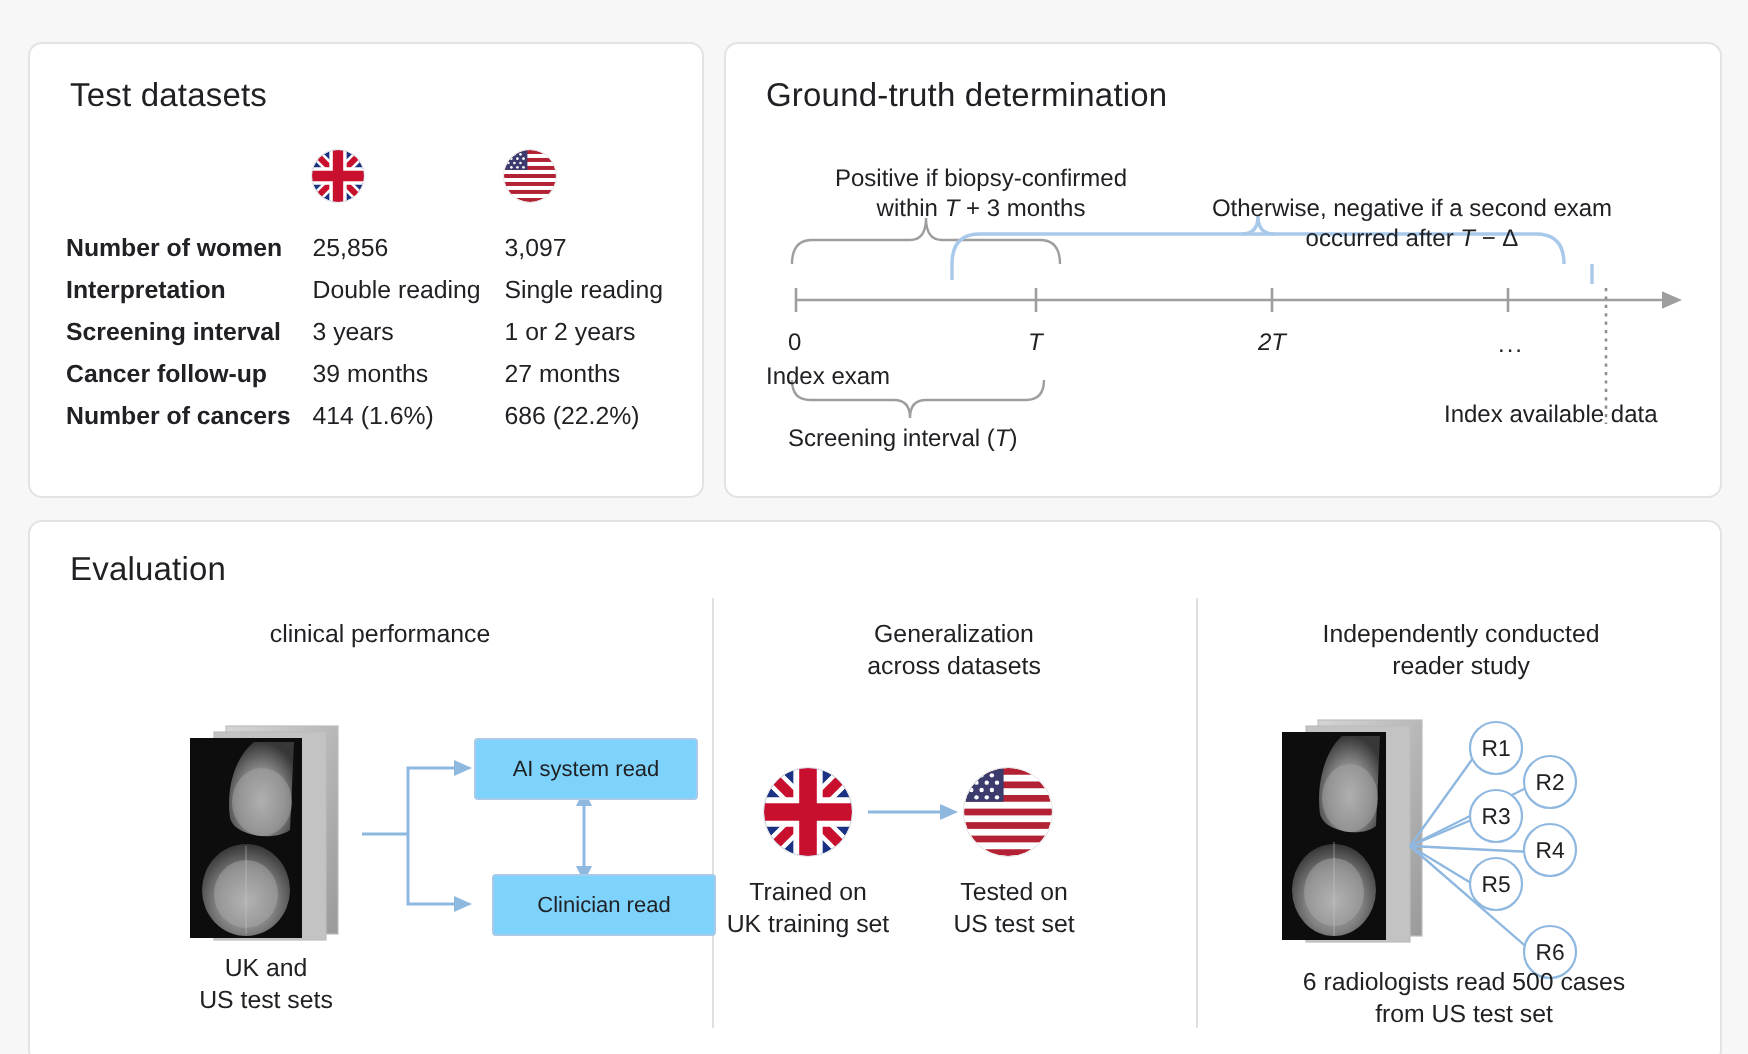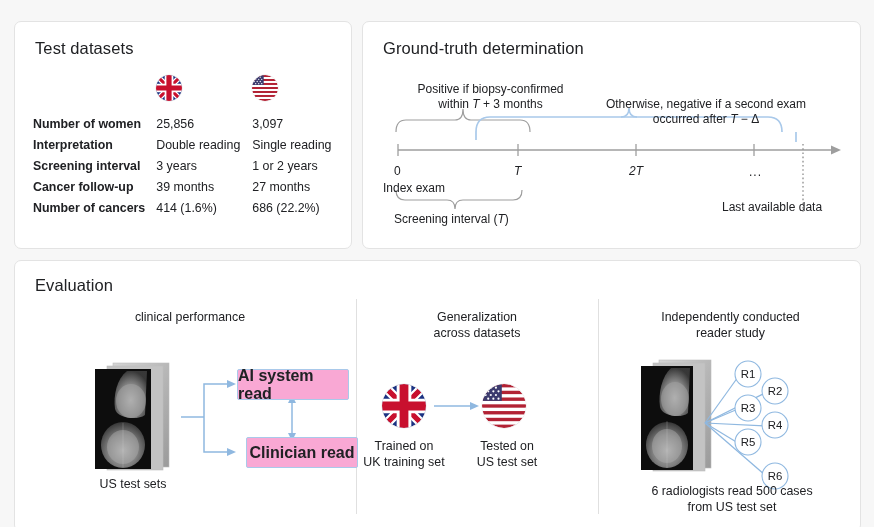--- a/index.html
+++ b/index.html
@@ -99,29 +99,28 @@
     color: #202124;
   }
   .vdiv {
     position: absolute;
     width: 1px;
     background: #e0e0e0;
   }
   .ebox {
     position: absolute;
     border: 1px solid #a9c9ea;
-    background: #f9a8d4;
+    background: #7dd3fc;
     border-radius: 2px;
-    font-size: 16px;
+    font-size: 11px;
     color: #202124;
     display: flex;
     align-items: center;
     justify-content: center;
     box-sizing: border-box;
-    font-weight: bold;
   }
   .mammo-stack {
     position: absolute;
   }
   .mammo-stack svg { display: block; }
   .arrow-layer {
     position: absolute;
     left: 0; top: 0;
     pointer-events: none;
   }
@@ -260,21 +259,21 @@
   <div class="gt-lbl" style="left:213px; top:75px; width:260px; text-align:center;">Otherwise, negative if a second exam</div>
   <div class="gt-lbl" style="left:213px; top:90px; width:260px; text-align:center;">occurred after <i>T</i> − Δ</div>
 
   <div class="gt-lbl" style="left:31px; top:142px;">0</div>
   <div class="gt-lbl" style="left:151px; top:142px; font-style:italic;">T</div>
   <div class="gt-lbl" style="left:266px; top:142px; font-style:italic;">2T</div>
   <div class="gt-lbl" style="left:386px; top:143px; letter-spacing:1px;">...</div>
 
   <div class="gt-lbl" style="left:20px; top:159px;">Index exam</div>
   <div class="gt-lbl" style="left:31px; top:190px;">Screening interval (<i>T</i>)</div>
-  <div class="gt-lbl" style="left:359px; top:178px;">Last available data</div>
+  <div class="gt-lbl" style="left:359px; top:178px;">Index available data</div>
 </div>
 
 <div class="card" id="card-evaluation">
   <div class="card-title" id="title-evaluation">Evaluation</div>
 
   <div class="vdiv" style="left:341px; top:38px; height:215px;"></div>
   <div class="vdiv" style="left:583px; top:38px; height:215px;"></div>
 
   <div class="col-head" style="left:40px; top:48px; width:270px;">
     <div>clinical performance</div>
@@ -317,20 +316,21 @@
 
     <line x1="277" y1="142" x2="277" y2="172" stroke="#8fb8e0" stroke-width="1.5"></line>
     <polygon points="273,142 277,134 281,142" fill="#8fb8e0"></polygon>
     <polygon points="273,172 277,180 281,172" fill="#8fb8e0"></polygon>
   </svg>
 
   <div class="ebox" style="left:222px; top:108px; width:112px; height:31px;">AI system read</div>
   <div class="ebox" style="left:231px; top:176px; width:112px; height:31px;">Clinician read</div>
 
   <div class="col-cap" style="left:55px; top:215px; width:126px;">
+    <div>UK and</div>
     <div>US test sets</div>
   </div>
 
   <div class="col-head" style="left:356px; top:48px; width:212px;">
     <div>Generalization</div>
     <div>across datasets</div>
   </div>
 
   <div style="position:absolute; left:367px; top:123px;" class="flag">
     <svg width="44" height="44" viewBox="0 0 60 60" aria-hidden="true">

